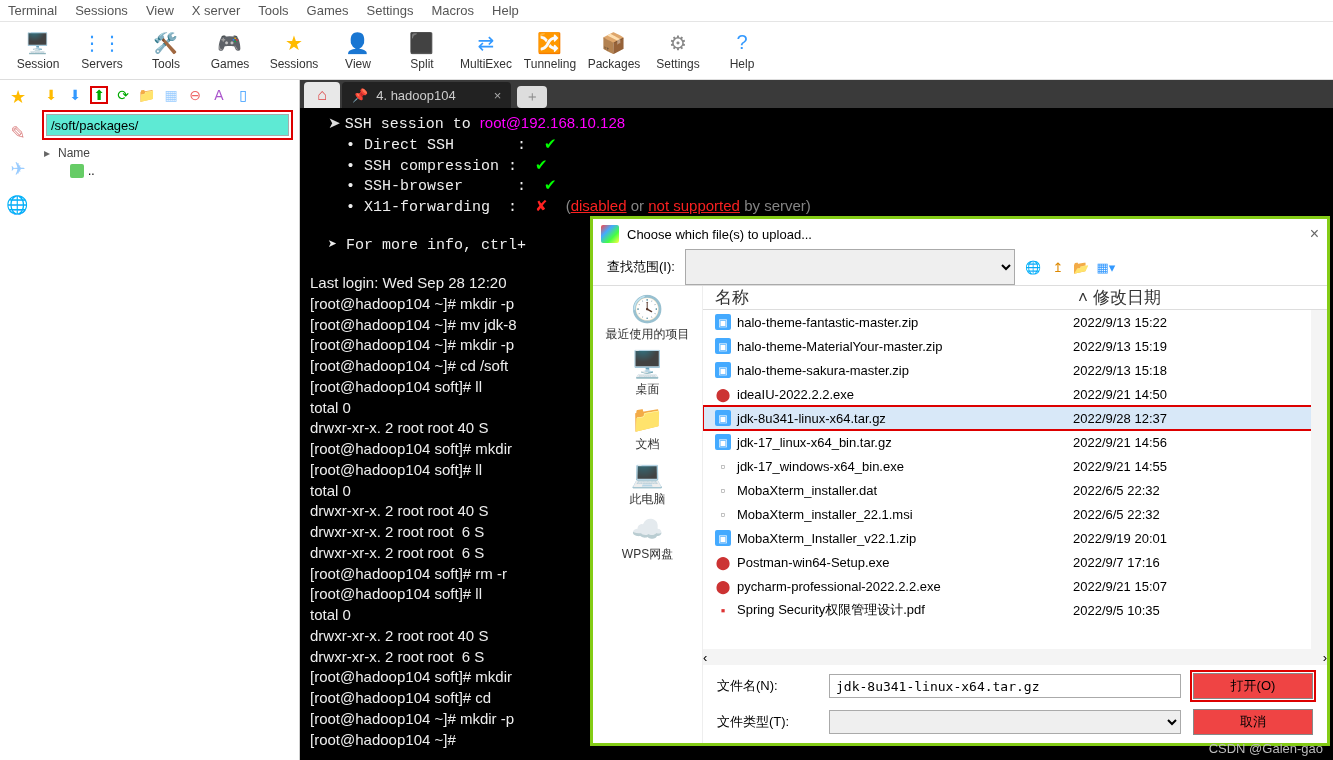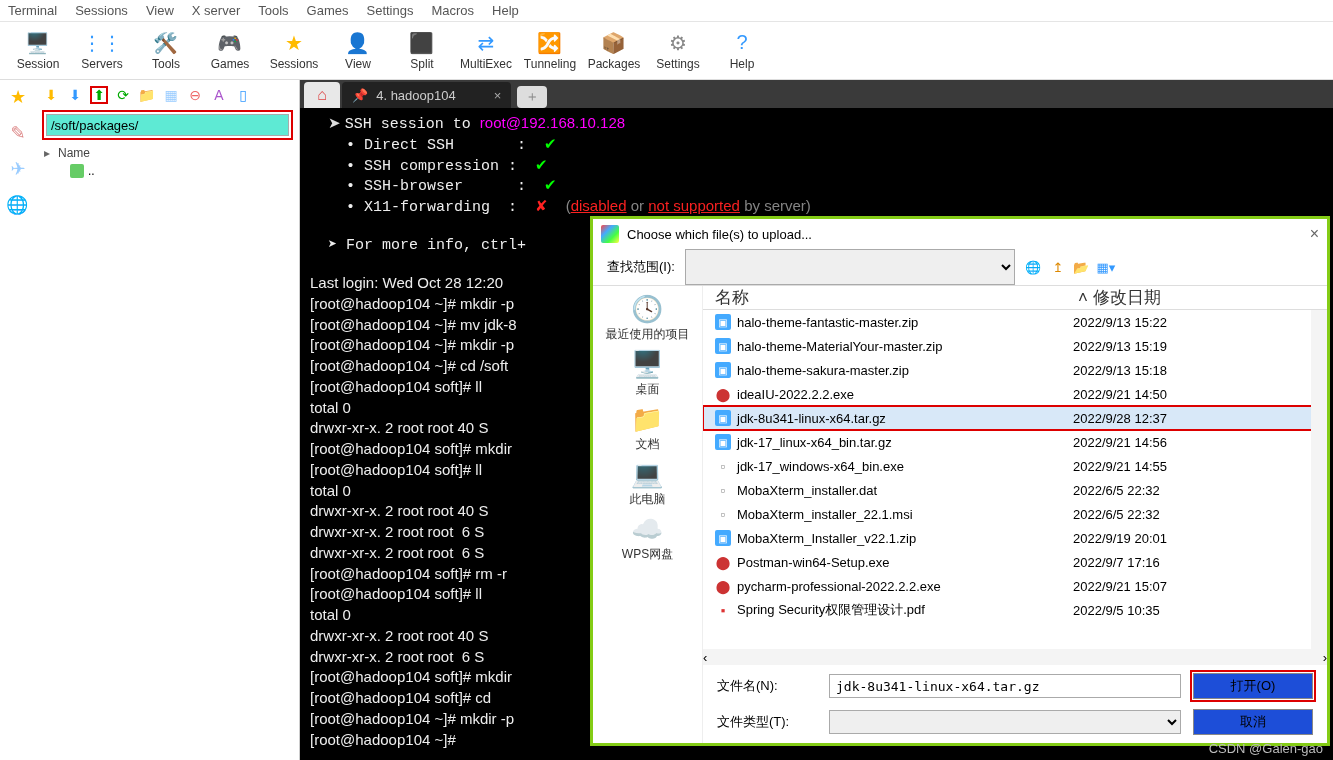--- a/index.html
+++ b/index.html
@@ -72,21 +72,21 @@
   .ficon.file{color:#888;}
   .ficon.msi{color:#888;}
   .ficon.pdf{color:#d33;}
   .dlg-scroll{position:absolute;right:0;top:0;bottom:0;width:16px;background:#f4f4f4;}
   .dlg-hscroll{height:16px;background:#f4f4f4;display:flex;align-items:center;}
   .dlg-bottom{padding:8px 14px; display:flex; flex-direction:column; gap:10px;}
   .dlg-row{display:flex; align-items:center; gap:12px;}
   .dlg-row label{flex:0 0 100px;}
   .dlg-row .combo{flex:1; height:24px; border:1px solid #aaa; padding:0 6px; font-family:"Consolas",monospace; font-size:13px;}
   .dlg-row .typecombo{flex:1; height:24px; border:1px solid #aaa;}
-  .dlg-btn{width:120px;height:26px;border:1px solid #888;background:#1d4ed8;cursor:pointer;font-size:13px;}
+  .dlg-btn{width:120px;height:26px;border:1px solid #888;background:#ef4444;cursor:pointer;font-size:13px;}
   .dlg-btn.open-hl{outline:2px solid #d00; outline-offset:1px;}
   .watermark{position:absolute;right:10px;bottom:4px;color:#bbb;font-size:13px;pointer-events:none;}
 </style>
 </head>
 <body>
 
 <div class="menubar" id="menubar">
     <span>Terminal</span>
     <span>Sessions</span>
     <span>View</span>
@@ -196,21 +196,21 @@
       <div class="addtab">＋</div>
     </div>
     <div class="term-body" id="termbody">  <span class="banner-rule">➤ </span>SSH session to <span class="magenta">root@192.168.10.128</span>
     • Direct SSH       :  <span class="green">✔</span>
     • SSH compression :  <span class="green">✔</span>
     • SSH-browser      :  <span class="green">✔</span>
     • X11-forwarding  :  <span class="red">✘</span>  <span class="grey">(</span><span class="red ul">disabled</span><span class="grey"> or </span><span class="red ul">not supported</span><span class="grey"> by server)</span>
 
   ➤ For more info, ctrl+
 
-<span>Last login: Wed Oct 28 12:20</span>
+<span>Last login: Wed Sep 28 12:20</span>
 <span>[root@hadoop104 ~]# mkdir -p</span>
 <span>[root@hadoop104 ~]# mv jdk-8</span>
 <span>[root@hadoop104 ~]# mkdir -p</span>
 <span>[root@hadoop104 ~]# cd /soft</span>
 <span>[root@hadoop104 soft]# ll</span>
 <span>total 0</span>
 <span>drwxr-xr-x. 2 root root 40 S</span>
 <span>[root@hadoop104 soft]# mkdir</span>
 <span>[root@hadoop104 soft]# ll</span>
 <span>total 0</span>

